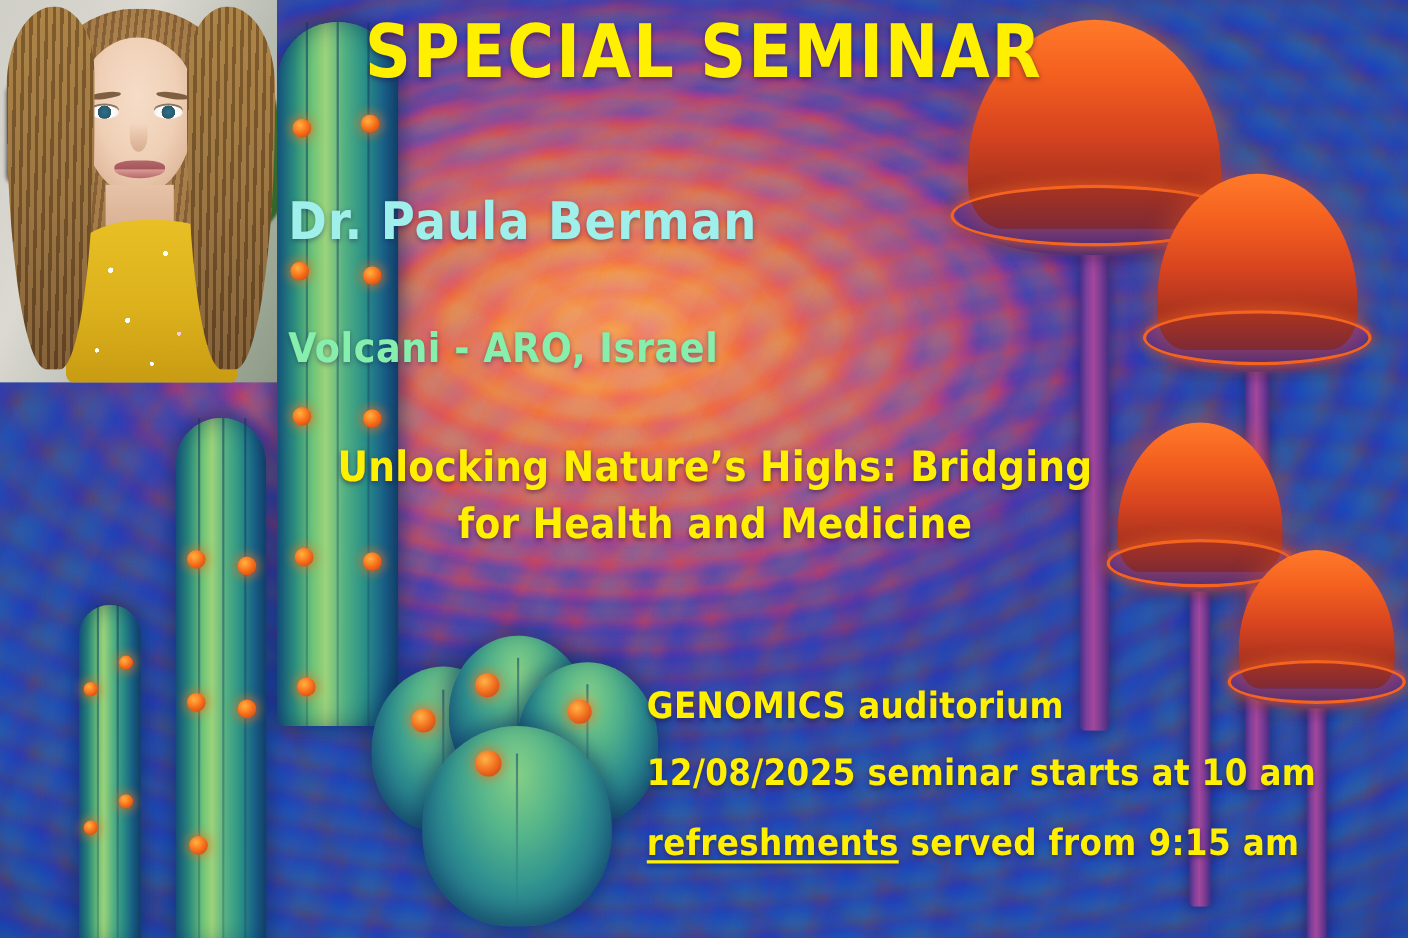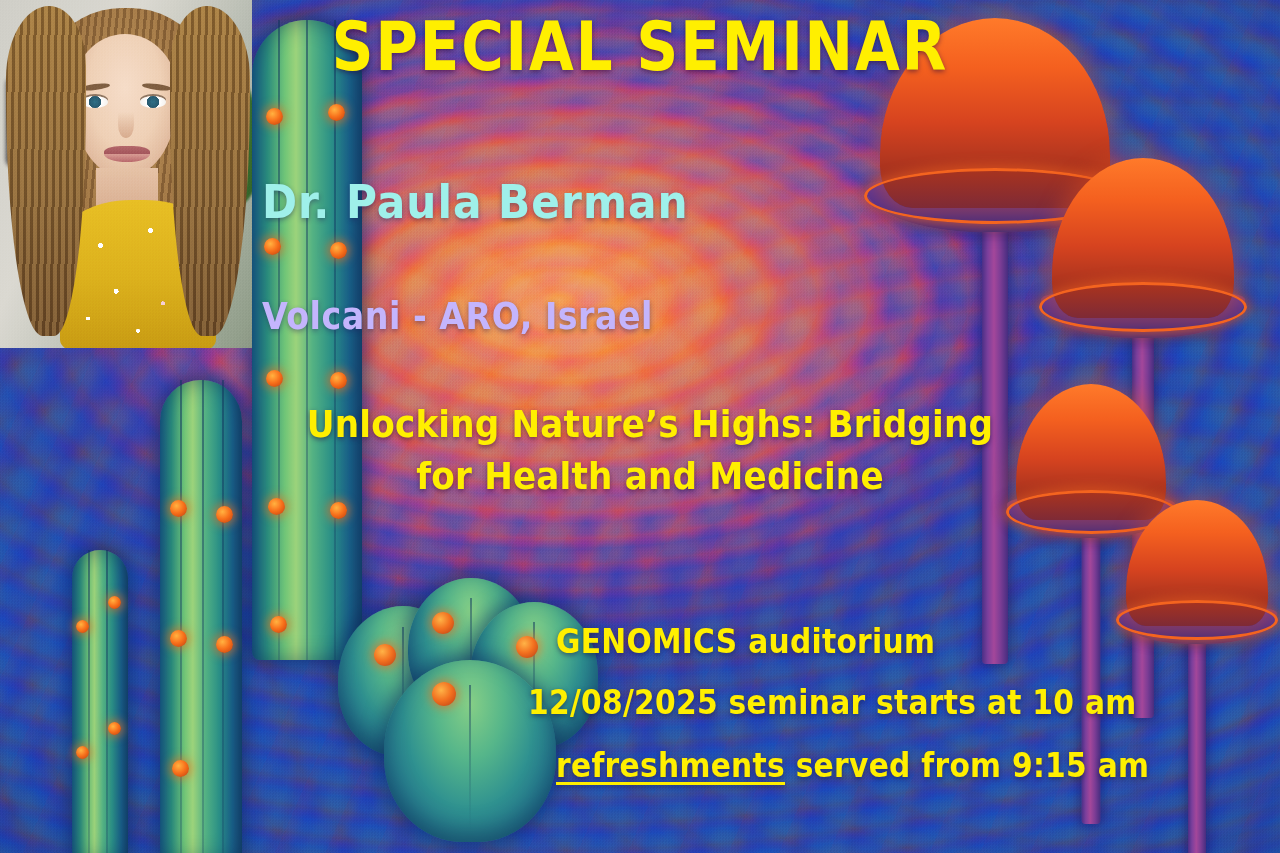--- a/index.html
+++ b/index.html
@@ -263,37 +263,37 @@
   .speaker-block { position:absolute; left:262px; width:760px; text-align:left; }
   #speaker-name {
     top:178px; font-size:47px; font-weight:700; color:#9ff0ea;
     letter-spacing:1px; text-shadow:0 2px 5px rgba(30,30,90,.45);
   }
   #speaker-affil1 {
     top:243px; font-size:37px; font-weight:700; color:#9ff0ea;
     letter-spacing:.5px; text-shadow:0 2px 5px rgba(30,30,90,.45);
   }
   #speaker-affil2 {
-    top:298px; font-size:37px; font-weight:700; color:#c4b5fd;
+    top:298px; font-size:37px; font-weight:700; color:#86efac;
     letter-spacing:.5px; text-shadow:0 2px 5px rgba(30,30,90,.45);
   }
 
   #seminar-title { position:absolute; left:240px; width:820px; top:398px; text-align:center; }
   #seminar-title div {
     font-size:38px; font-weight:700; color:#ffef00; line-height:1.38;
     letter-spacing:.2px; text-shadow:0 2px 5px rgba(40,10,60,.55);
   }
 
-  #details { position:absolute; left:528px; width:700px; top:622px; text-align:left; }
+  #details { position:absolute; left:560px; width:700px; top:622px; text-align:left; }
   #details .line {
     font-size:33px; font-weight:700; color:#ffef00; letter-spacing:.3px;
     text-shadow:0 2px 5px rgba(30,20,70,.55);
   }
   #details .line.l1 { margin-left:28px; }
-  #details .line.l2 { margin-top:22px; }
+  #details .line.l2 { margin-top:22px; margin-left:28px; }
   #details .line.l3 { margin-top:24px; margin-left:28px; }
   #details .line.l4 { margin-top:28px; margin-left:34px; }
   #details .underline { text-decoration:underline; text-underline-offset:5px; text-decoration-thickness:3px; }
 </style>
 </head>
 <body>
 
 <div id="poster">
 
   <div class="bg-layer" id="bg-base"></div>

